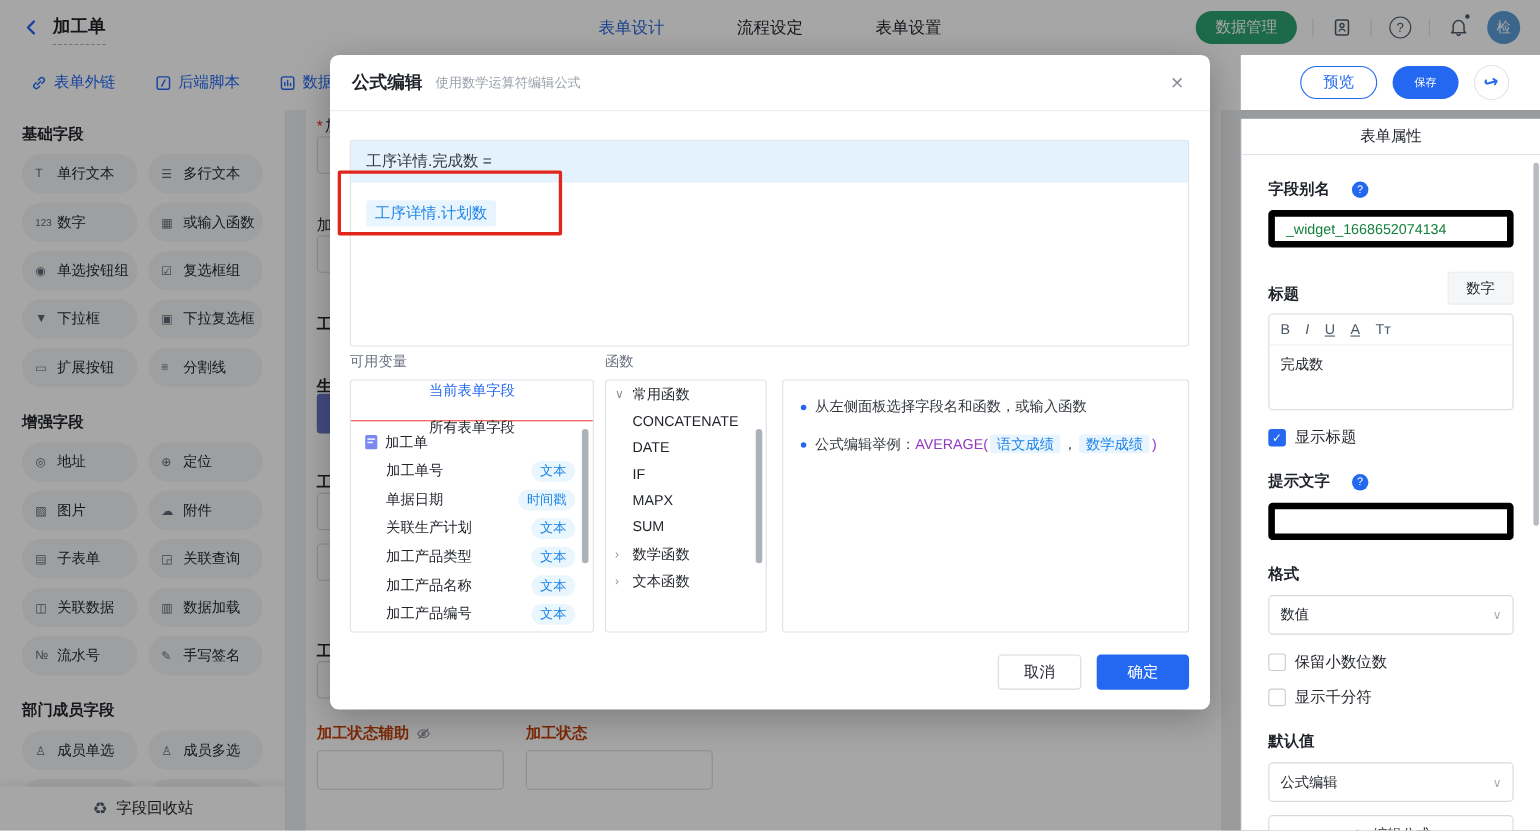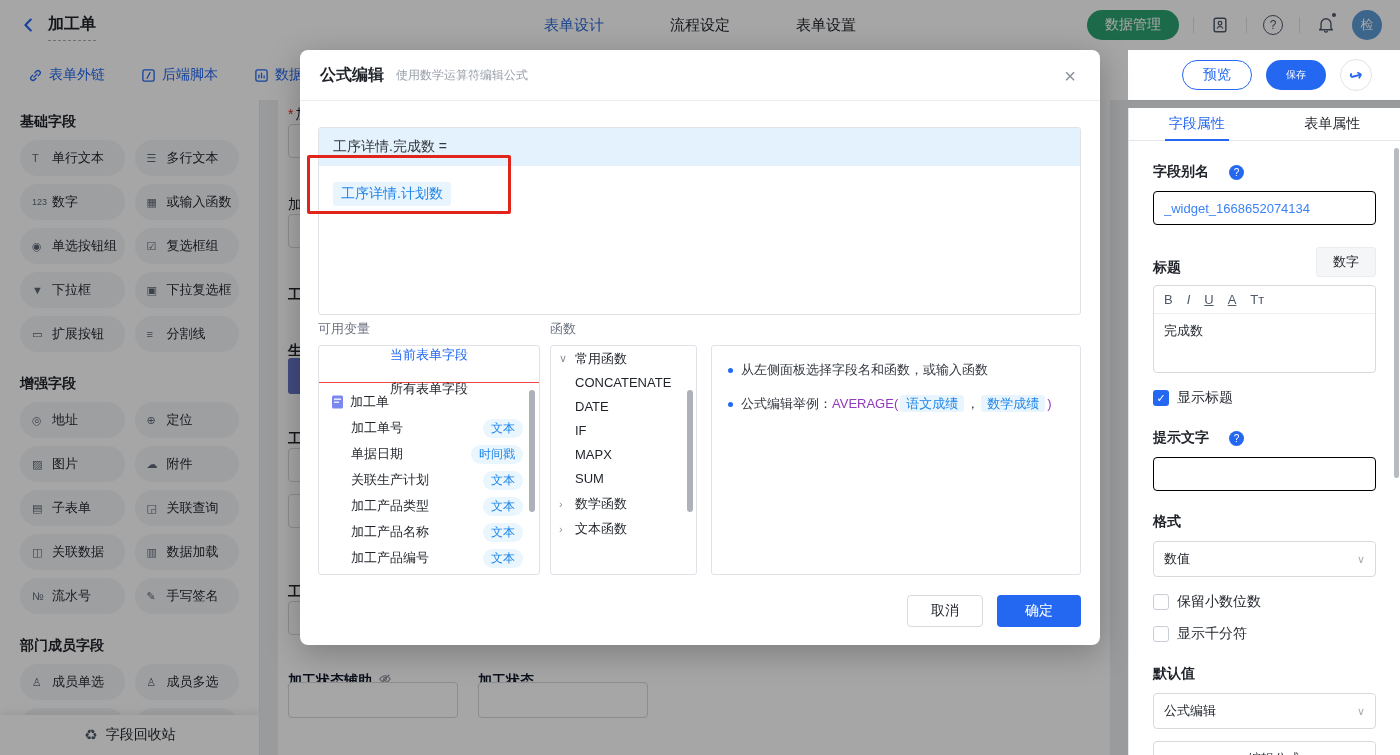--- a/index.html
+++ b/index.html
@@ -39,32 +39,32 @@
   .recycle-bar{position:absolute;left:0;bottom:0;width:260px;height:40px;background:#fff;box-shadow:0 -3px 8px rgba(0,0,0,.07);display:flex;align-items:center;justify-content:center;gap:8px;font-size:14px;color:#1f2329;cursor:pointer;}
   .recycle-icon{font-size:15px;color:#4e5969;}
   
   .canvas{position:absolute;left:260px;top:100px;width:868px;height:655px;background:#eceef1;}
   .form-card{position:absolute;left:18px;top:0;width:832px;height:655px;background:#fff;}
   .cv-label{position:absolute;left:10px;font-size:14px;color:#1f2329;white-space:nowrap;}
   .cv-label .req{color:#e1251b;margin-right:2px;}
   .cv-label.bold{font-weight:bold;}
   .cv-input{position:absolute;left:10px;width:170px;height:34px;border:1px solid #d9d9d9;border-radius:4px;background:#fff;box-sizing:border-box;}
   .cv-block{position:absolute;left:10px;width:200px;height:36px;background:#6673c4;border-radius:3px;}
-  .cv-bottom-label{position:absolute;font-size:14px;font-weight:bold;color:#0f172a;display:flex;align-items:flex-start;gap:6px;margin-top:14px;}
+  .cv-bottom-label{position:absolute;font-size:14px;font-weight:bold;color:#c2410c;display:flex;align-items:center;gap:6px;}
   .eye-off{color:#8a9099;display:flex;}
   
   .props{position:absolute;left:1128px;top:108px;width:272px;height:647px;background:#fff;border-left:1px solid #e5e6eb;box-sizing:border-box;overflow:hidden;}
   .props-tabs{display:flex;height:32px;border-bottom:1px solid #e5e6eb;}
   .props-tab{flex:1;text-align:center;font-size:14px;color:#1f2329;line-height:30px;cursor:pointer;position:relative;}
   .props-tab.active{color:#2468f2;}
   .props-tab.active:after{content:"";position:absolute;left:50%;transform:translateX(-50%);bottom:-1px;width:64px;height:2px;background:#2468f2;}
   .props-body{padding:0 24px;}
   .prop-label{font-size:14px;font-weight:bold;color:#1f2329;margin-top:22px;display:flex;align-items:center;gap:20px;}
   .q-circle{width:15px;height:15px;border-radius:50%;background:#2468f2;color:#fff;font-size:10px;font-weight:normal;display:flex;align-items:center;justify-content:center;}
-  .prop-input{margin-top:10px;width:100%;height:34px;border:1px solid #000000;border-radius:4px;box-sizing:border-box;font-size:13px;color:#3b82f6;padding:0 10px;font-family:inherit;background:#fff;}
+  .prop-input{margin-top:10px;width:100%;height:34px;border:6px solid #000000;border-radius:4px;box-sizing:border-box;font-size:13px;color:#15803d;padding:0 10px;font-family:inherit;background:#fff;}
   .title-row{display:flex;justify-content:space-between;align-items:flex-end;margin-top:22px;}
   .widget-type{background:#f5f6f8;border:1px solid #ececf0;font-size:13px;color:#1f2329;padding:5px 16px;border-radius:3px;}
   .rich-box{margin-top:8px;border:1px solid #d9d9d9;border-radius:4px;overflow:hidden;}
   .rich-toolbar{display:flex;gap:14px;padding:6px 10px;border-bottom:1px solid #efefef;}
   .rich-toolbar span{font-size:13px;color:#4e5969;cursor:pointer;}
   .rt-i{font-style:italic;}
   .rt-u,.rt-a{text-decoration:underline;}
   .rich-content{padding:8px 10px 20px 10px;font-size:13px;color:#1f2329;min-height:30px;}
   .check-row{display:flex;align-items:center;gap:8px;margin-top:16px;font-size:14px;color:#1f2329;}
   .checkbox{width:16px;height:16px;border-radius:3px;box-sizing:border-box;cursor:pointer;display:flex;align-items:center;justify-content:center;}
@@ -335,21 +335,20 @@
       <div class="cv-input" style="left:10px;top:582px;height:36px"></div>
       <div class="cv-bottom-label" style="left:200px;top:558px">
         <span>加工状态</span>
       </div>
       <div class="cv-input" style="left:200px;top:582px;height:36px"></div>
     </div>
   </div>
 
   <aside class="props">
     <div class="props-tabs">
-      <div class="props-tab active">字段属性</div>
       <div class="props-tab">表单属性</div>
     </div>
     <div class="props-body">
       <div class="prop-label">
           <span>字段别名</span>
           <span class="q-circle">?</span>
         </div>
       <input class="prop-input" value="_widget_1668652074134" style="">
       <div class="title-row">
         <span class="prop-label" style="margin-top:0">标题</span>

